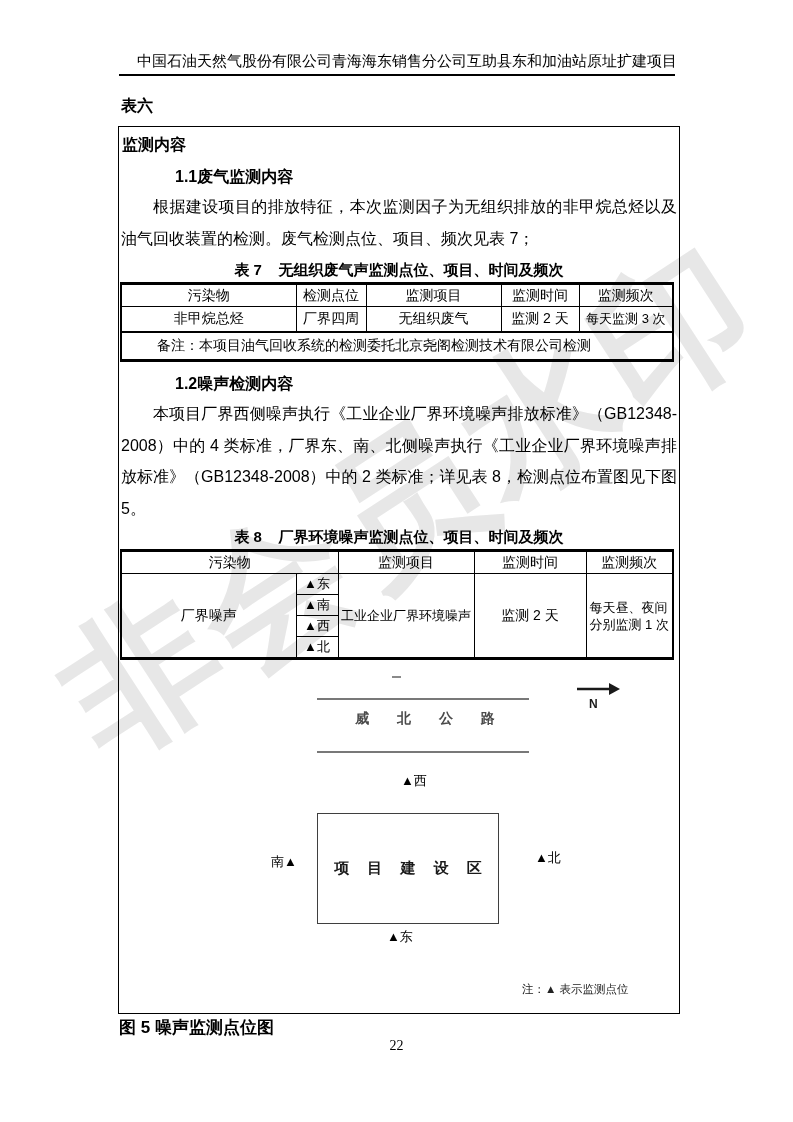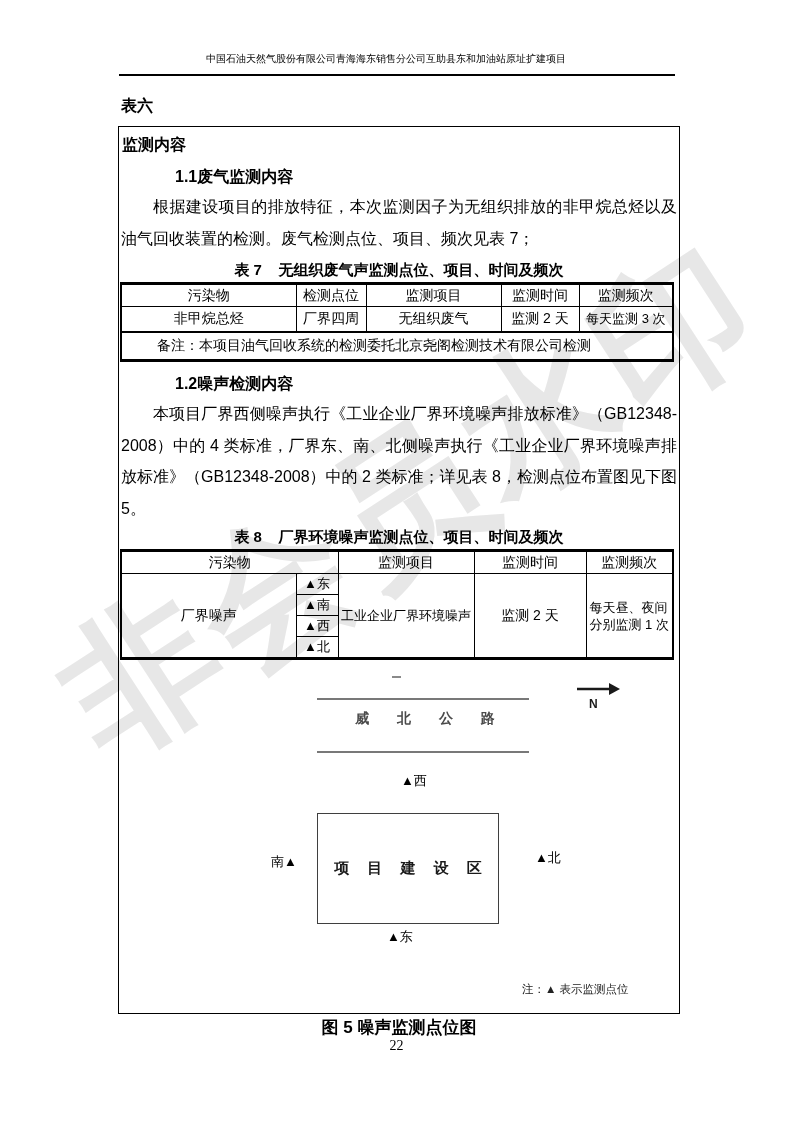--- a/index.html
+++ b/index.html
@@ -24,22 +24,22 @@
     color:#e7e7e7;
     transform:rotate(-33deg);
     transform-origin:center;
     z-index:0;
     white-space:nowrap;
     pointer-events:none;
   }
   .layer{position:relative;z-index:1;}
   
   .doc-header{
-    position:absolute;left:108px;top:52px;width:556px;
-    text-align:center;font-size:10px;color:#000;
+    position:absolute;left:129px;top:52px;width:556px;
+    text-align:center;font-size:15px;color:#000;
   }
   .header-rule{
     position:absolute;left:119px;top:74px;width:556px;height:2px;background:#000;
   }
   .table-six{
     position:absolute;left:121px;top:96px;
     font-size:16px;font-weight:bold;
   }
   
   .content-box{
@@ -95,21 +95,21 @@
     border:1.5px solid #3f3f3f;box-sizing:border-box;
     display:flex;align-items:center;justify-content:center;
   }
   .site-label{
     font-size:15px;font-weight:bold;color:#1a1a1a;
     letter-spacing:7px;text-indent:7px;white-space:nowrap;
   }
   .north-n{font-size:12px;font-weight:bold;color:#1a1a1a;}
   .fig-note{font-size:11.5px;color:#222;margin-left:28px;}
   .fig-caption{
-    text-align:center;font-size:17px;font-weight:bold;margin-top:6px;
+    font-size:17px;font-weight:bold;margin-top:6px;
   }
   .page-number{
     position:absolute;left:0;top:1038px;width:793px;
     text-align:center;font-size:14px;
     font-family:"Liberation Serif","DejaVu Serif",serif;
   }
 </style>
 </head>
 <body>
 

